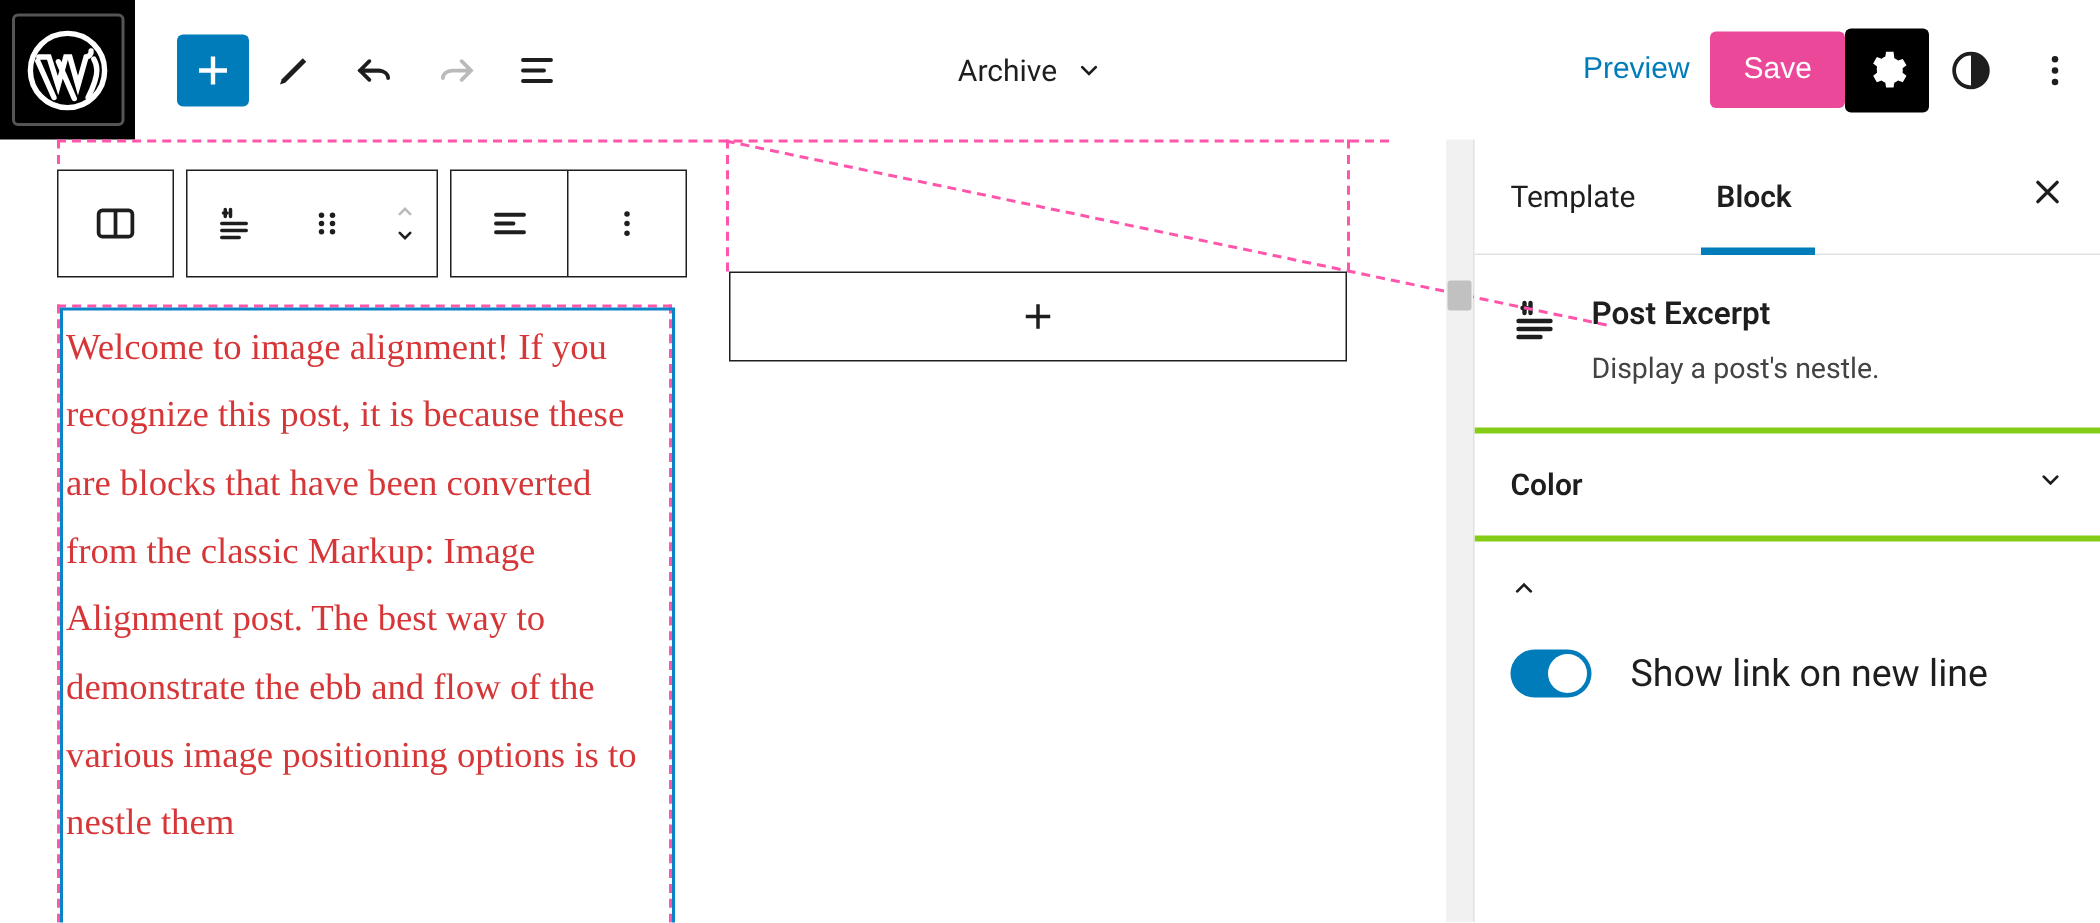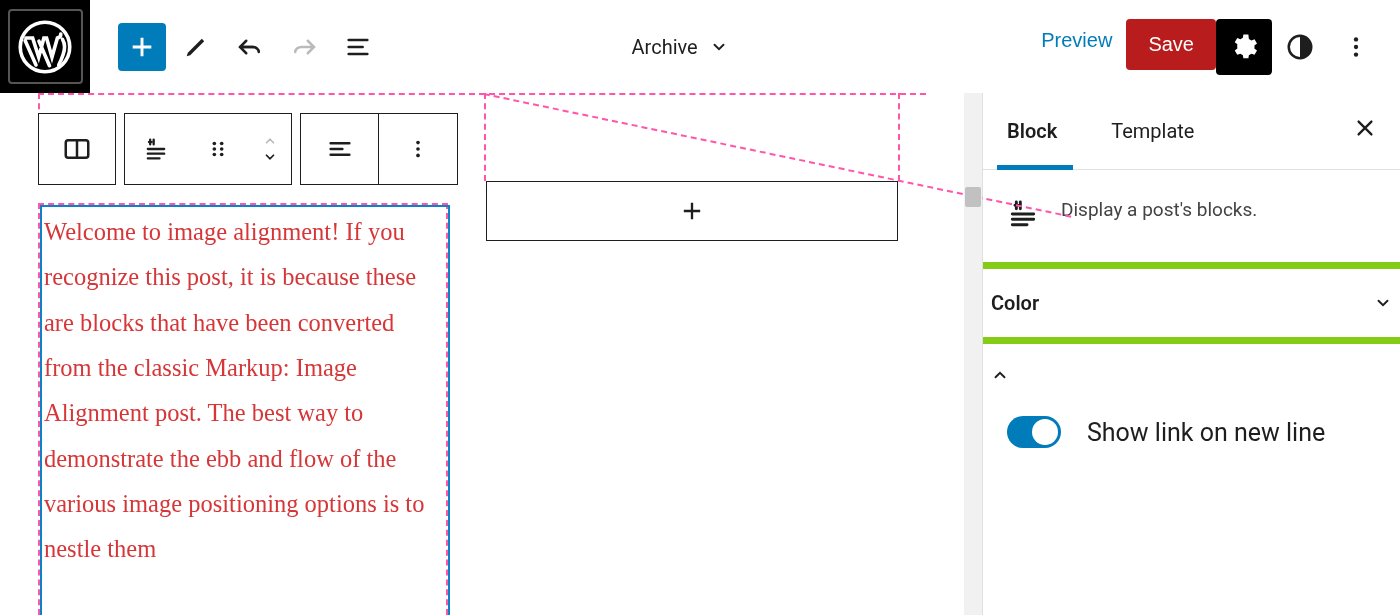--- a/index.html
+++ b/index.html
@@ -1,29 +1,29 @@
 <!DOCTYPE html>
 <html><head>
 <meta charset="utf-8">
 <style>
   * { box-sizing: border-box; margin: 0; padding: 0; }
   html, body { width: 1400px; height: 615px; overflow: hidden; font-family: -apple-system, BlinkMacSystemFont, "Segoe UI", Roboto, sans-serif; background: #fff; color: #1e1e1e; }
-  .top-bar { height: 93px; display: flex; align-items: center; justify-content: space-between; padding-right: 16px; }
+  .top-bar { height: 93px; display: flex; align-items: center; justify-content: space-between; padding-right: 2px; }
   .top-left { display: flex; align-items: center; gap: 0; }
   .wp-logo { width: 90px; height: 93px; background: #000; display: flex; align-items: center; justify-content: center; }
   .wp-logo-inner { width: 75px; height: 75px; border: 2px solid #555; border-radius: 4px; display: flex; align-items: center; justify-content: center; }
   .top-buttons { display: flex; align-items: center; gap: 6px; margin-left: 28px; }
   .sq-btn { width: 48px; height: 48px; display: flex; align-items: center; justify-content: center; border-radius: 4px; cursor: pointer; }
   .sq-btn.add { background: #007cba; color: #fff; font-size: 32px; }
   .sq-btn.edit, .sq-btn.undo, .sq-btn.redo, .sq-btn.list { background: transparent; }
   .sq-btn.redo svg { opacity: .3; }
   .top-center { display: flex; align-items: center; gap: 12px; font-size: 20px; color: #1e1e1e; cursor: pointer; margin-left: -50px; }
-  .top-right { display: flex; align-items: flex-start; }
+  .top-right { display: flex; align-items: center; }
   .link-btn { color: #007cba; font-size: 20px; background: none; border: none; padding: 10px 14px; cursor: pointer; }
-  .save-btn { background: #b91c1c; color: #fff; border: none; font-size: 20px; padding: 14px 22px; border-radius: 4px; cursor: pointer; }
+  .save-btn { background: #ec4899; color: #fff; border: none; font-size: 20px; padding: 14px 22px; border-radius: 4px; cursor: pointer; }
   .icon-btn { width: 56px; height: 56px; display: flex; align-items: center; justify-content: center; border-radius: 4px; cursor: pointer; }
   .icon-btn.gear { background: #000; }
   .icon-btn.styles, .icon-btn.more { background: transparent; }
   .main { display: flex; height: 522px; }
   .canvas-wrap { flex: 1; position: relative; }
   .scrollbar { width: 18px; background: #f1f1f1; position: relative; }
   .scrollbar-thumb { position: absolute; left: 1px; right: 1px; top: 94px; height: 20px; background: #c1c1c1; border-radius: 2px; }
   .sidebar { width: 418px; border-left: 1px solid #e0e0e0; overflow: hidden; }
   .canvas { position: relative; width: 100%; height: 100%; }
   .dash-top { position:absolute; left:38px; right:38px; top:0; border-top:2px dashed #f5a; }
@@ -44,21 +44,21 @@
   .sidebar-tabs { display:flex; align-items:center; justify-content:space-between; padding:0 20px 0 0; border-bottom:1px solid #e0e0e0; }
   .tab-set { display:flex; }
   .tab { padding: 26px 30px 26px 24px; font-size:20px; color:#1e1e1e; cursor:pointer; position:relative; }
   .tab.active { font-weight:600; }
   .tab.active::after { content:""; position:absolute; left:14px; right:14px; bottom:-1px; height:5px; background:#007cba; }
   .close-x { font-size:24px; cursor:pointer; padding:6px 4px; }
   .panel-header { display:flex; gap:22px; padding:28px 24px; }
   .panel-header-icon { flex-shrink:0; }
   .panel-title { font-size:21px; font-weight:600; margin-bottom:12px; }
   .panel-desc { font-size:19px; color:#434343; }
-  .panel-section { border-top:7px solid #84cc16; padding:22px 8px; display:flex; justify-content:space-between; align-items:center; }
+  .panel-section { border-top:4px solid #84cc16; padding:22px 24px; display:flex; justify-content:space-between; }
   .panel-section-title { font-size:20px; font-weight:600; }
   .toggle-row { padding: 10px 24px 30px 24px; display:flex; align-items:center; gap:26px; }
   .toggle { width:54px; height:32px; border-radius:16px; background:#007cba; position:relative; cursor:pointer; }
   .toggle-knob { position:absolute; right:3px; top:3px; width:26px; height:26px; border-radius:50%; background:#fff; }
   .toggle-label { font-size:25px; }
 </style>
 </head>
 <body>
 
 <div class="top-bar">
@@ -202,38 +202,39 @@
     </div>
   </div>
 
   <div class="scrollbar">
     <div class="scrollbar-thumb"></div>
   </div>
 
   <div class="sidebar">
     <div class="sidebar-tabs">
       <div class="tab-set">
+        <div class="tab">Template</div>
         <div class="tab active">Block</div>
-        <div class="tab">Template</div>
       </div>
       <div class="close-x">
         <svg width="22" height="22" viewBox="0 0 24 24">
             <path d="M5 5l14 14M19 5L5 19" stroke="#1e1e1e" stroke-width="2.5" stroke-linecap="round"></path>
           </svg>
       </div>
     </div>
 
     <div class="panel-header">
       <div class="panel-header-icon">
         <svg width="32" height="32" viewBox="0 0 24 24">
             <path d="M7 3v5M10 3v5M6 5.5h2M4 12h16M4 16h16M4 20h11" stroke="#1e1e1e" stroke-width="2.2" stroke-linecap="round"></path>
           </svg>
       </div>
       <div>
-        <div class="panel-desc">Display a post's blocks.</div>
+        <div class="panel-title">Post Excerpt</div>
+        <div class="panel-desc">Display a post's nestle.</div>
       </div>
     </div>
 
     <div class="panel-section">
       <span class="panel-section-title">Color</span>
       <svg width="18" height="18" viewBox="0 0 24 24">
           <path d="M6 9l6 6 6-6" stroke="#1e1e1e" stroke-width="2.5" fill="none" stroke-linecap="round"></path>
         </svg>
     </div>
 

